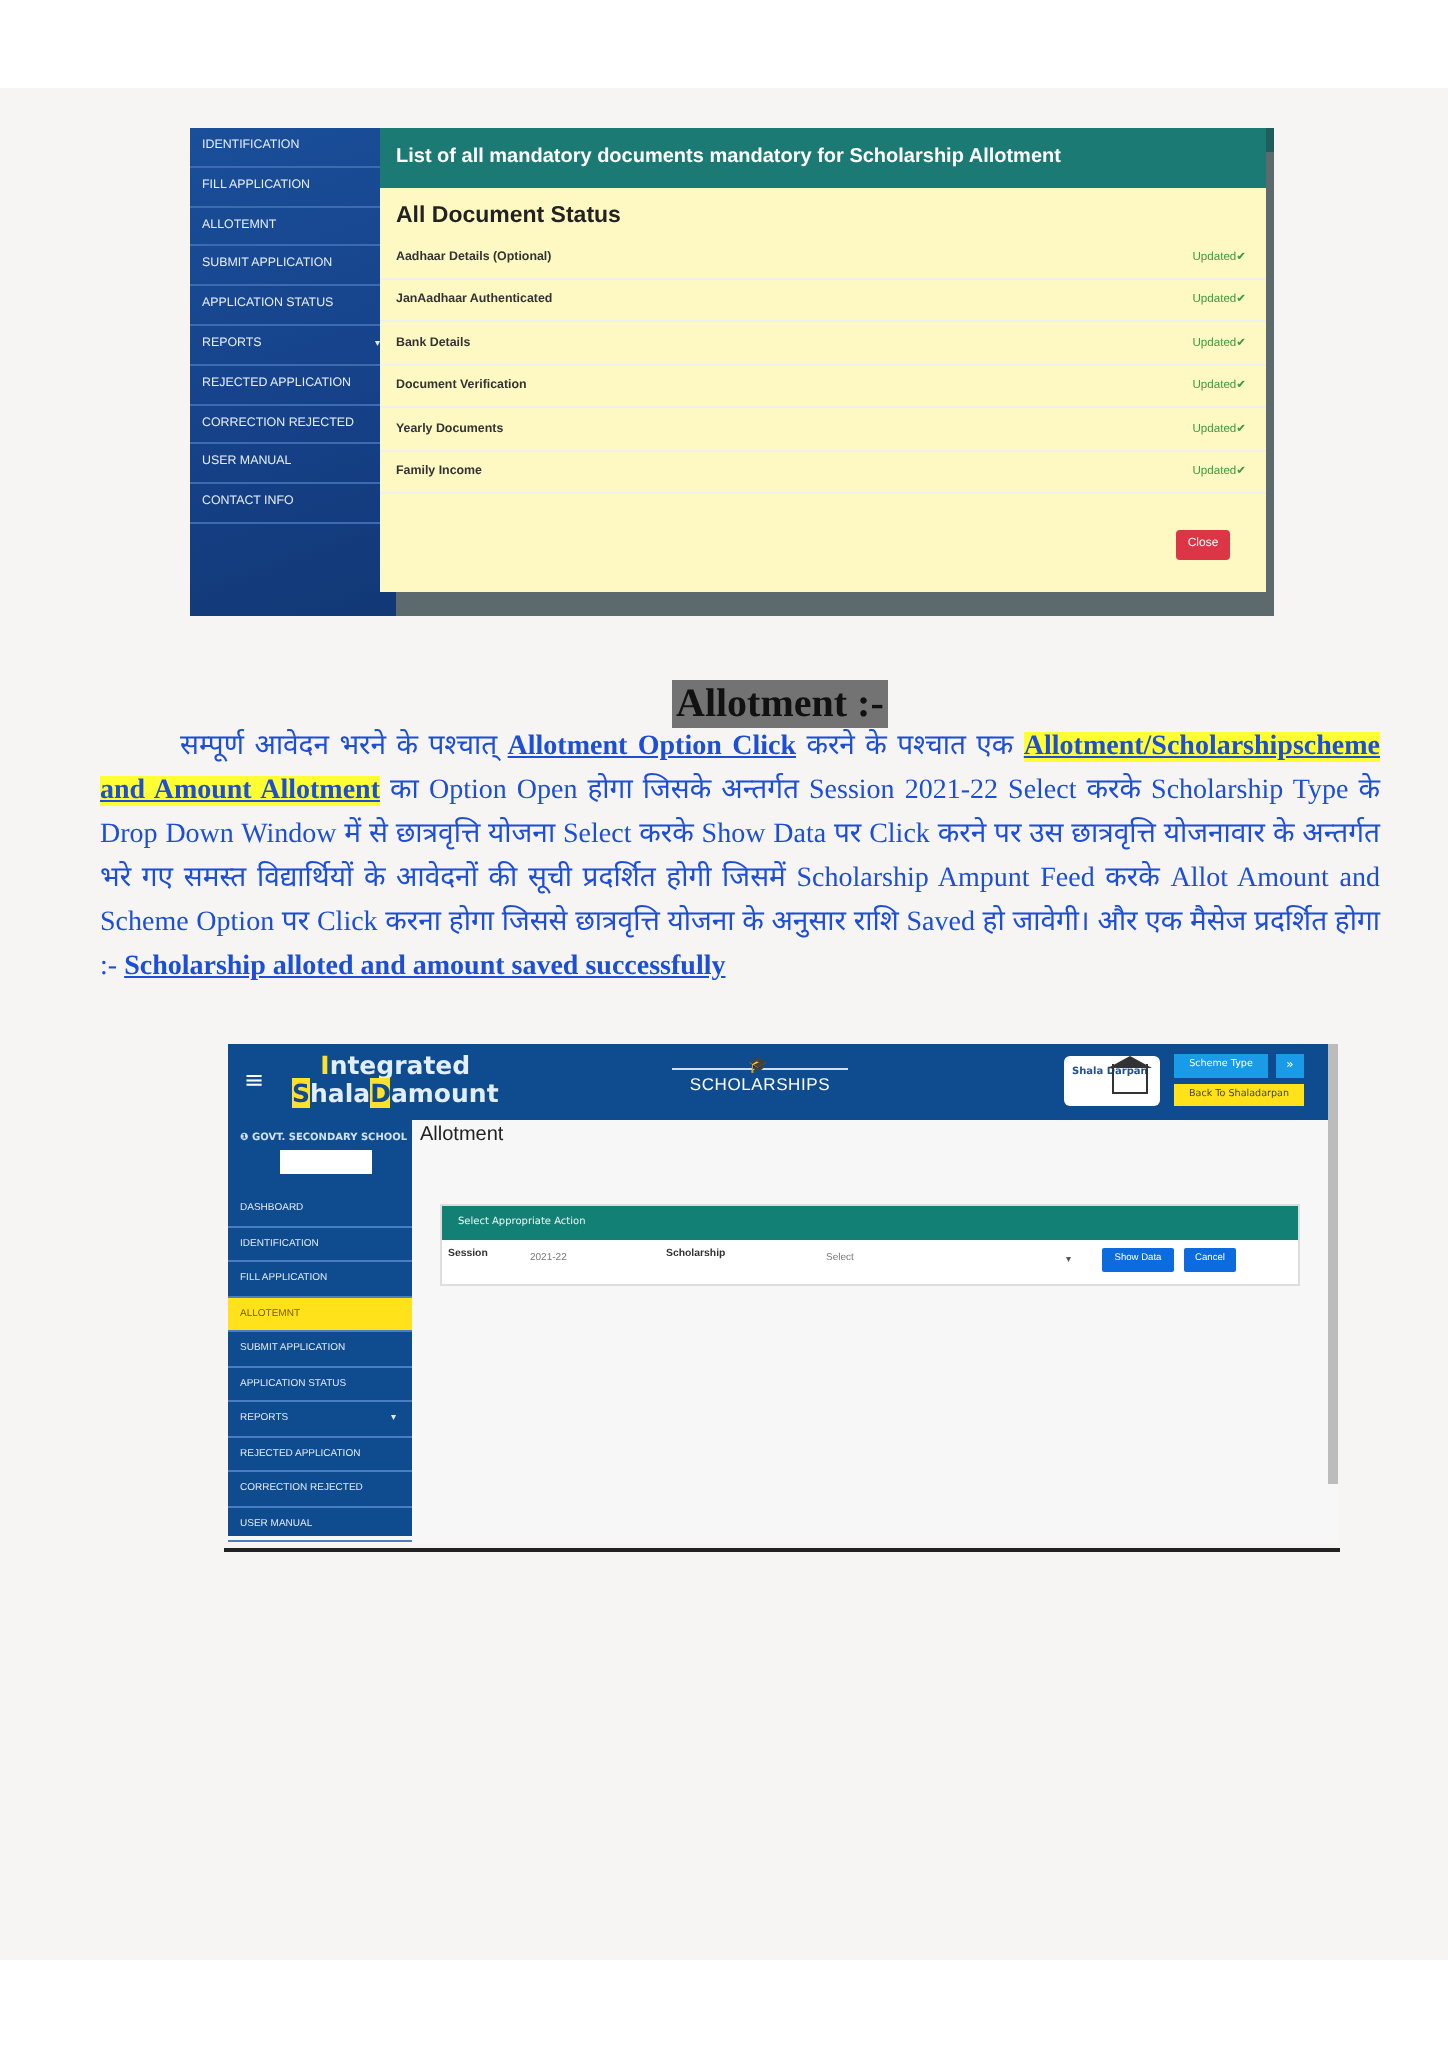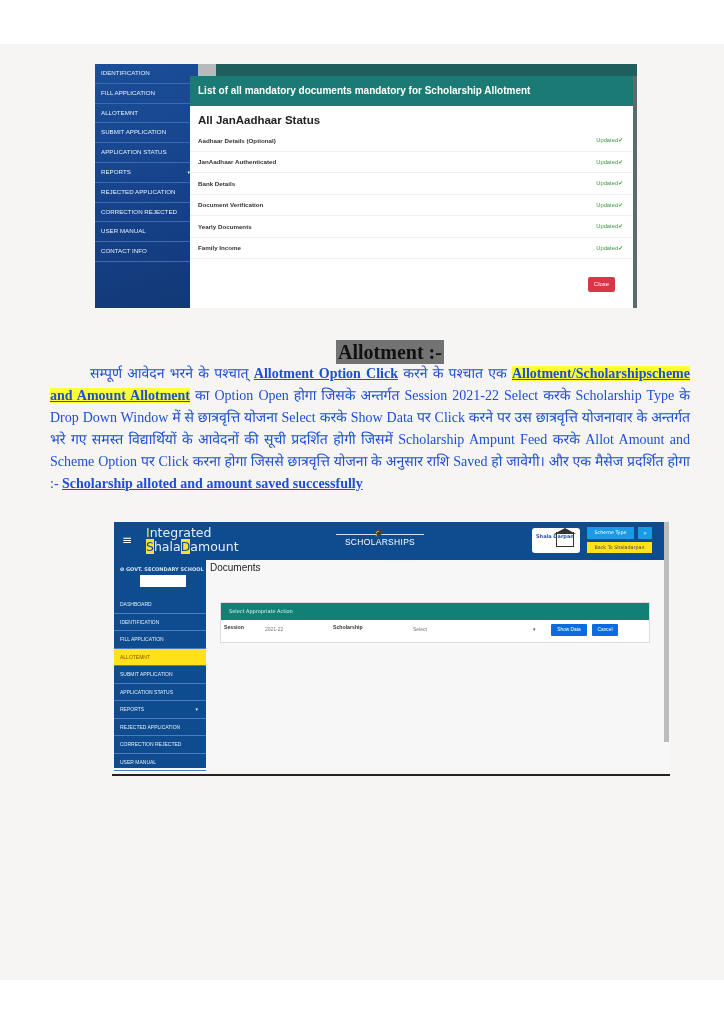--- a/index.html
+++ b/index.html
@@ -7,40 +7,40 @@
   .page{position:absolute;left:0;top:44px;width:724px;height:936px;background:#f6f5f3;}
   .bottom-white{position:absolute;left:0;top:980px;width:724px;height:44px;background:#fff;}
 
   
   .shot1{position:absolute;left:95px;top:64px;width:542px;height:244px;background:#5c6a6e;overflow:hidden;}
   .s1-sidebar{position:absolute;left:0;top:0;width:103px;height:244px;background:linear-gradient(160deg,#1a4f99 0%,#16428a 55%,#123875 100%);}
   .s1-sidebar .item{height:18.8px;border-bottom:1px solid #3d6bb0;color:#e6eef9;font-family:"Liberation Sans",sans-serif;font-size:6.2px;line-height:18.8px;padding-left:6px;text-transform:uppercase;position:relative;}
   .s1-sidebar .item .caret{position:absolute;right:8px;top:0;font-size:5px;}
   .s1-topstrip{position:absolute;left:103px;top:0;width:439px;height:12px;background:#1e5e5c;}
   .s1-topstrip .gray{position:absolute;left:0;top:0;width:18px;height:12px;background:#b9b9b9;}
-  .modal{position:absolute;left:95px;top:12px;width:443px;height:232px;background:#ffffff;}
+  .modal{position:absolute;left:95px;top:0;width:443px;height:232px;background:#fef9c3;}
   .modal-head{height:30px;background:#1b7b74;color:#fff;font-family:"Liberation Sans",sans-serif;font-weight:bold;font-size:10px;line-height:30px;padding-left:8px;}
   .modal-title{font-family:"Liberation Sans",sans-serif;font-weight:bold;font-size:11.5px;color:#222;padding:8px 8px 4px;}
   .doc-row{height:20.5px;display:flex;justify-content:space-between;align-items:center;padding:0 10px 0 8px;border-bottom:1px solid #f0f0f0;}
   .doc-row .name{font-family:"Liberation Sans",sans-serif;font-weight:bold;font-size:6.2px;color:#333;}
   .doc-row .stat{font-family:"Liberation Sans",sans-serif;font-size:5.8px;color:#3d9a3d;}
   .close-btn{position:absolute;right:18px;bottom:16px;width:27px;height:15px;background:#dc3545;border-radius:2px;color:#fff;font-family:"Liberation Sans",sans-serif;font-size:6px;line-height:15px;text-align:center;}
 
   
   .heading{position:absolute;left:336px;top:340px;background:#737373;font-family:"Liberation Serif",serif;font-weight:bold;font-size:20px;line-height:24px;padding:0 2px;color:#111;}
   .para{position:absolute;left:50px;top:363px;width:640px;font-family:"Liberation Serif",serif;font-size:14px;line-height:22px;color:#1d4ed8;text-align:justify;text-align-last:left;}
   .para .b{font-weight:bold;text-decoration:underline;}
   .para .hl{background:#ffff33;}
   .para .indent{display:inline-block;width:40px;}
 
   
   .shot2{position:absolute;left:114px;top:522px;width:555px;height:250px;background:#f7f7f7;overflow:hidden;}
   .s2-header{position:absolute;left:0;top:0;width:550px;height:38px;background:#0e4c8f;}
   .s2-menu{position:absolute;left:8px;top:11px;color:#fff;font-size:12px;}
-  .s2-logo{position:absolute;left:32px;top:4px;font-family:"DejaVu Sans",sans-serif;font-weight:normal;font-size:12.5px;line-height:14px;color:#e3eefb;}
+  .s2-logo{position:absolute;left:32px;top:4px;font-family:"DejaVu Sans",sans-serif;font-weight:bold;font-size:12.5px;line-height:14px;color:#e3eefb;text-align:center;}
   .s2-logo .y{color:#ffe12b;}
   .s2-logo .ybg{background:#ffe12b;color:#0e4c8f;}
   .s2-center{position:absolute;left:222px;top:6px;width:88px;text-align:center;color:#fff;}
   .s2-center .line{height:1px;background:#cfe0f5;margin:6px 0 2px;position:relative;}
   .s2-center .cap{position:absolute;left:38px;top:-6px;font-size:8px;color:#e6c84a;}
   .s2-center .title{font-family:"Liberation Sans",sans-serif;font-weight:normal;font-size:8.5px;letter-spacing:.3px;}
   .s2-brand{position:absolute;left:418px;top:6px;width:48px;height:25px;background:#fff;border-radius:3px;font-size:5px;color:#1e4fa0;font-weight:bold;line-height:7px;padding:5px 0 0 4px;box-sizing:border-box;}
   .s2-brand .house{position:absolute;right:6px;top:4px;width:16px;height:14px;border:1.5px solid #333;border-top:none;}
   .s2-brand .roof{position:absolute;right:4px;top:0;width:0;height:0;border-left:11px solid transparent;border-right:11px solid transparent;border-bottom:6px solid #333;}
   .s2-scheme{position:absolute;left:473px;top:5px;width:47px;height:12px;background:#1a9be8;color:#fff;font-size:4.8px;line-height:12px;text-align:center;}
@@ -81,21 +81,21 @@
     <div class="item"><span>REJECTED APPLICATION</span></div>
     <div class="item"><span>CORRECTION REJECTED</span></div>
     <div class="item"><span>USER MANUAL</span></div>
     <div class="item"><span>CONTACT INFO</span></div>
   </div>
   <div class="s1-topstrip">
       <div class="gray"></div>
     </div>
   <div class="modal">
     <div class="modal-head">List of all mandatory documents mandatory for Scholarship Allotment</div>
-    <div class="modal-title">All JanAadhaar Status</div>
+    <div class="modal-title">All Document Status</div>
     <div class="doc-row">
         <span class="name">Aadhaar Details (Optional)</span>
         <span class="stat">Updated✔</span>
       </div>
     <div class="doc-row">
         <span class="name">JanAadhaar Authenticated</span>
         <span class="stat">Updated✔</span>
       </div>
     <div class="doc-row">
         <span class="name">Bank Details</span>
@@ -145,21 +145,21 @@
     <div class="item"><span>IDENTIFICATION</span></div>
     <div class="item"><span>FILL APPLICATION</span></div>
     <div class="item active"><span>ALLOTEMNT</span></div>
     <div class="item"><span>SUBMIT APPLICATION</span></div>
     <div class="item"><span>APPLICATION STATUS</span></div>
     <div class="item"><span>REPORTS</span><span class="caret">▾</span></div>
     <div class="item"><span>REJECTED APPLICATION</span></div>
     <div class="item"><span>CORRECTION REJECTED</span></div>
     <div class="item"><span>USER MANUAL</span></div>
   </div>
-  <div class="s2-main-title">Documents</div>
+  <div class="s2-main-title">Allotment</div>
   <div class="s2-card">
     <div class="s2-card-head">Select Appropriate Action</div>
     <div class="s2-row">
       <span class="lbl" style="left:3px">Session</span>
       <span class="val" style="left:44px">2021-22</span>
       <span class="lbl" style="left:112px">Scholarship</span>
       <span class="val" style="left:192px">Select</span>
       <span class="dd">▾</span>
       <div class="s2-btn" style="left:330px;width:36px">Show Data</div>
       <div class="s2-btn" style="left:371px;width:26px">Cancel</div>

